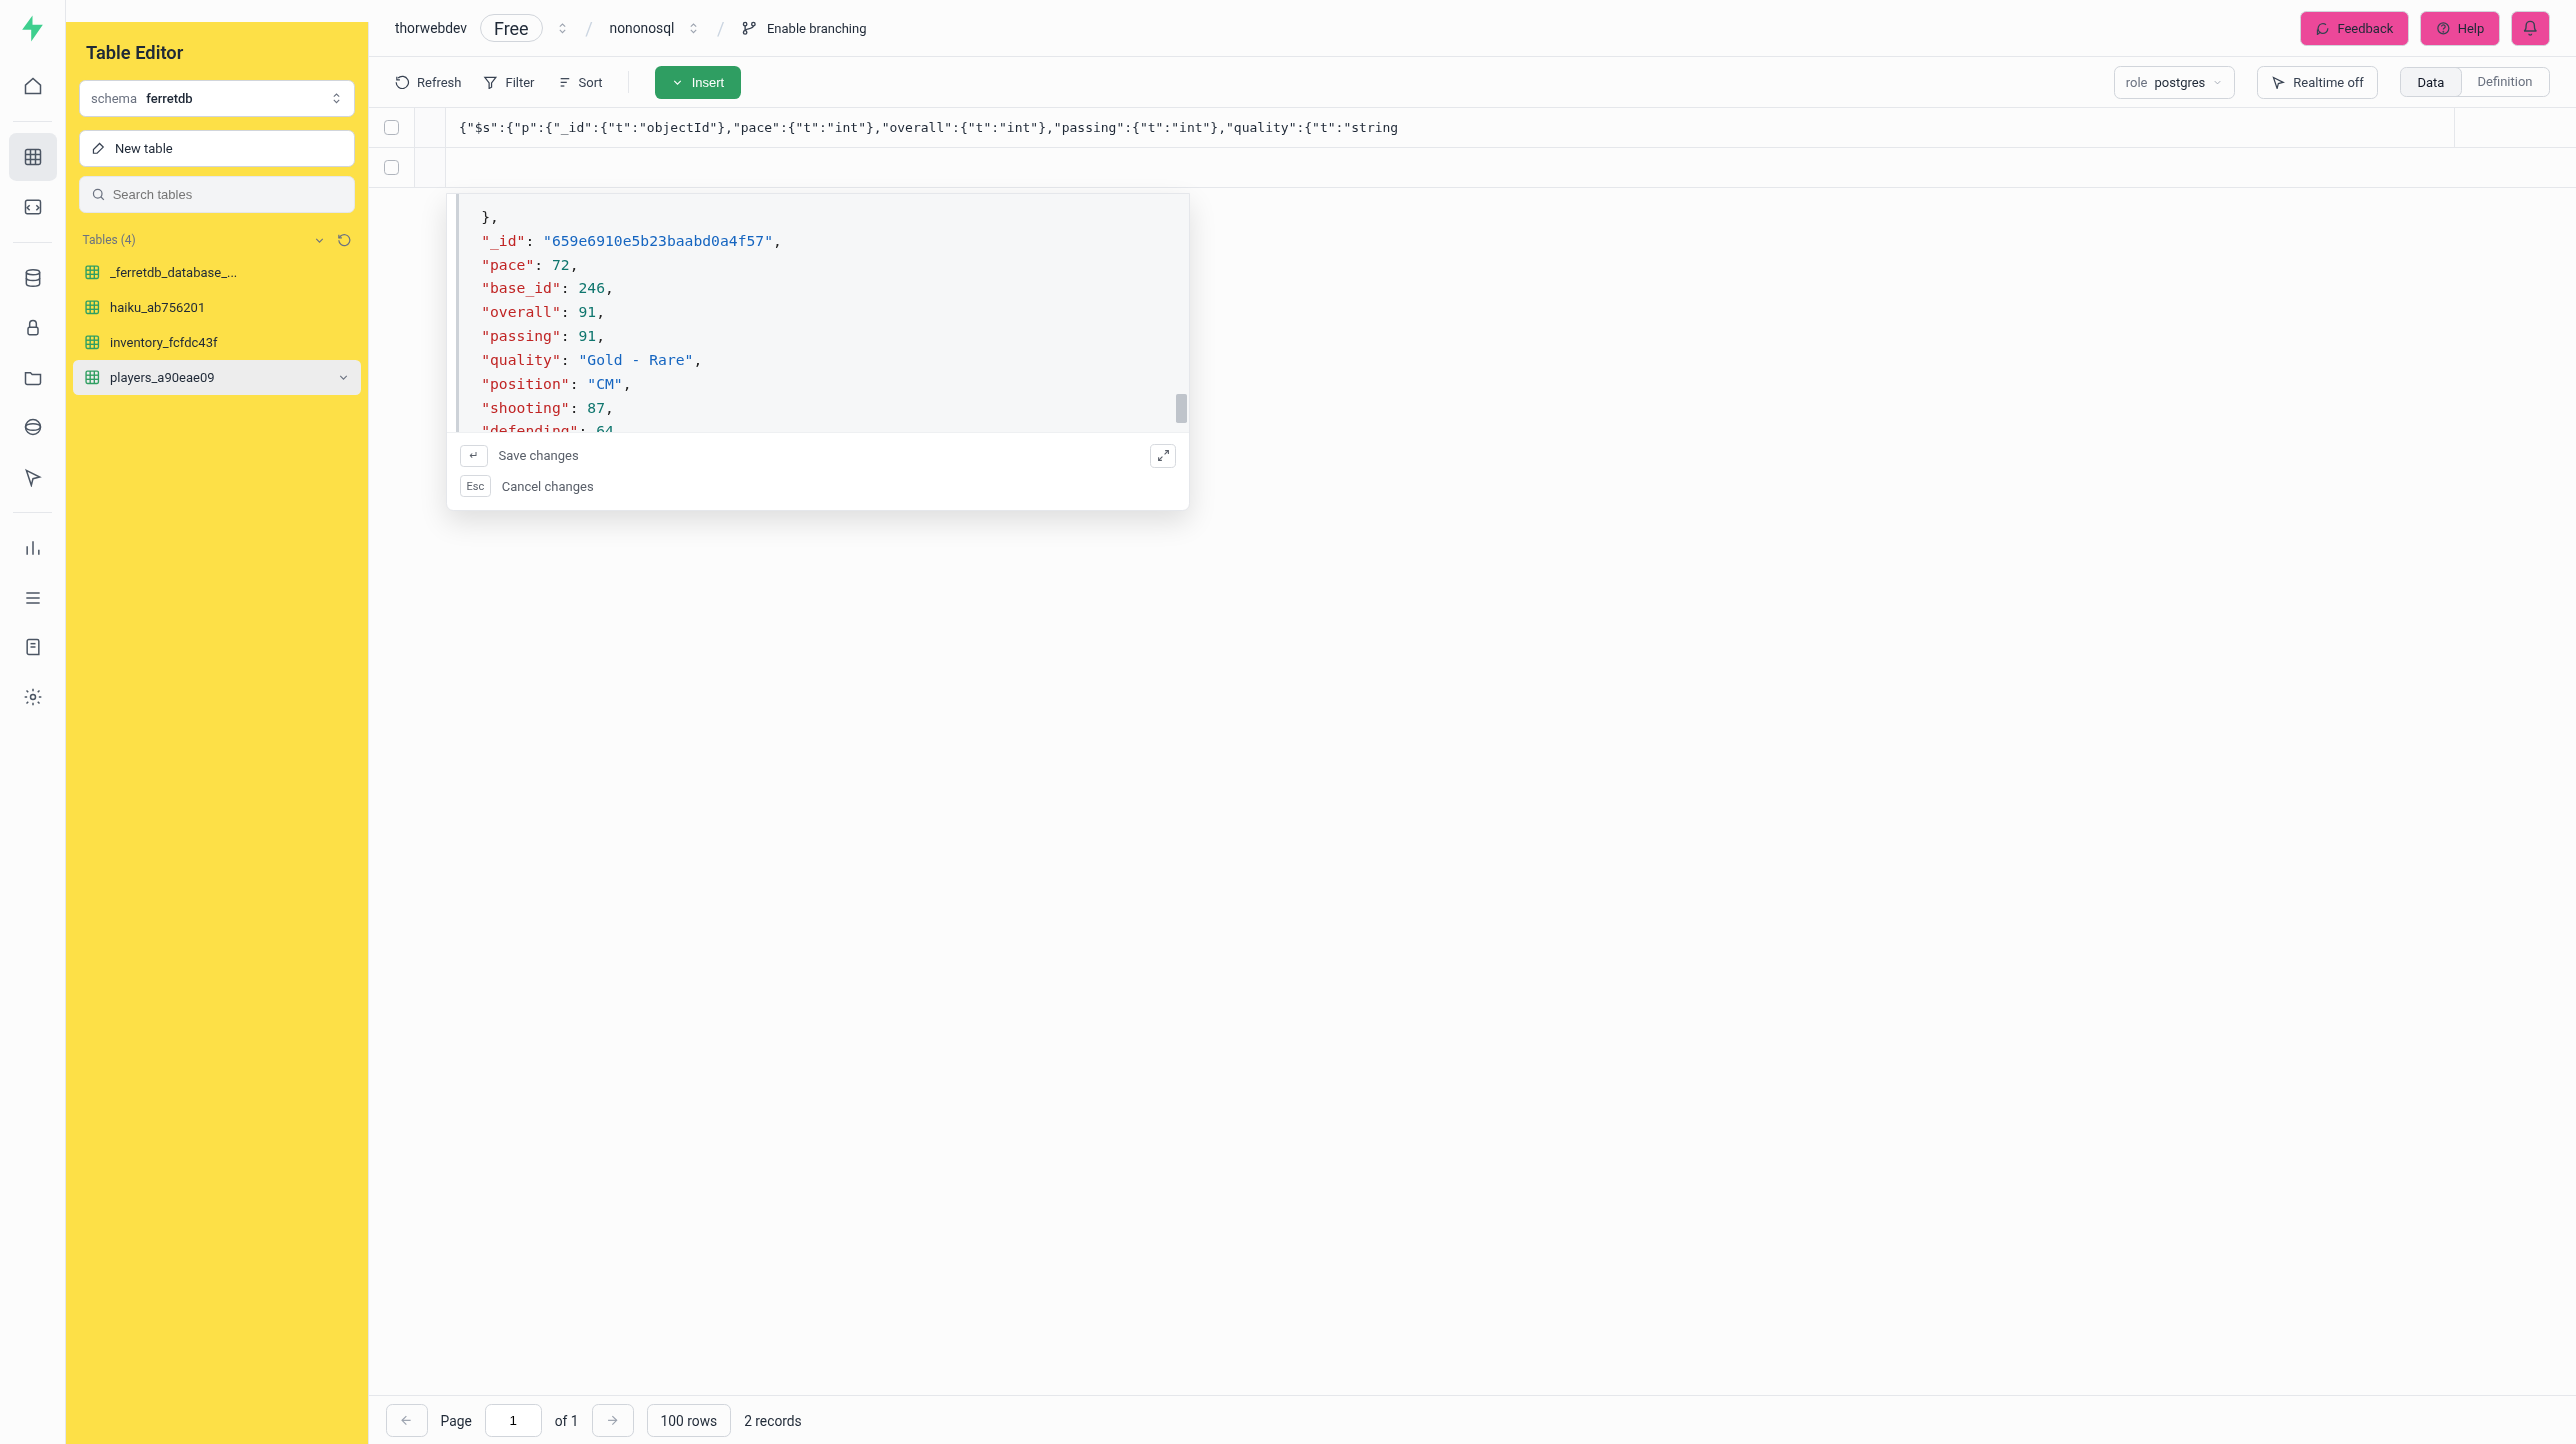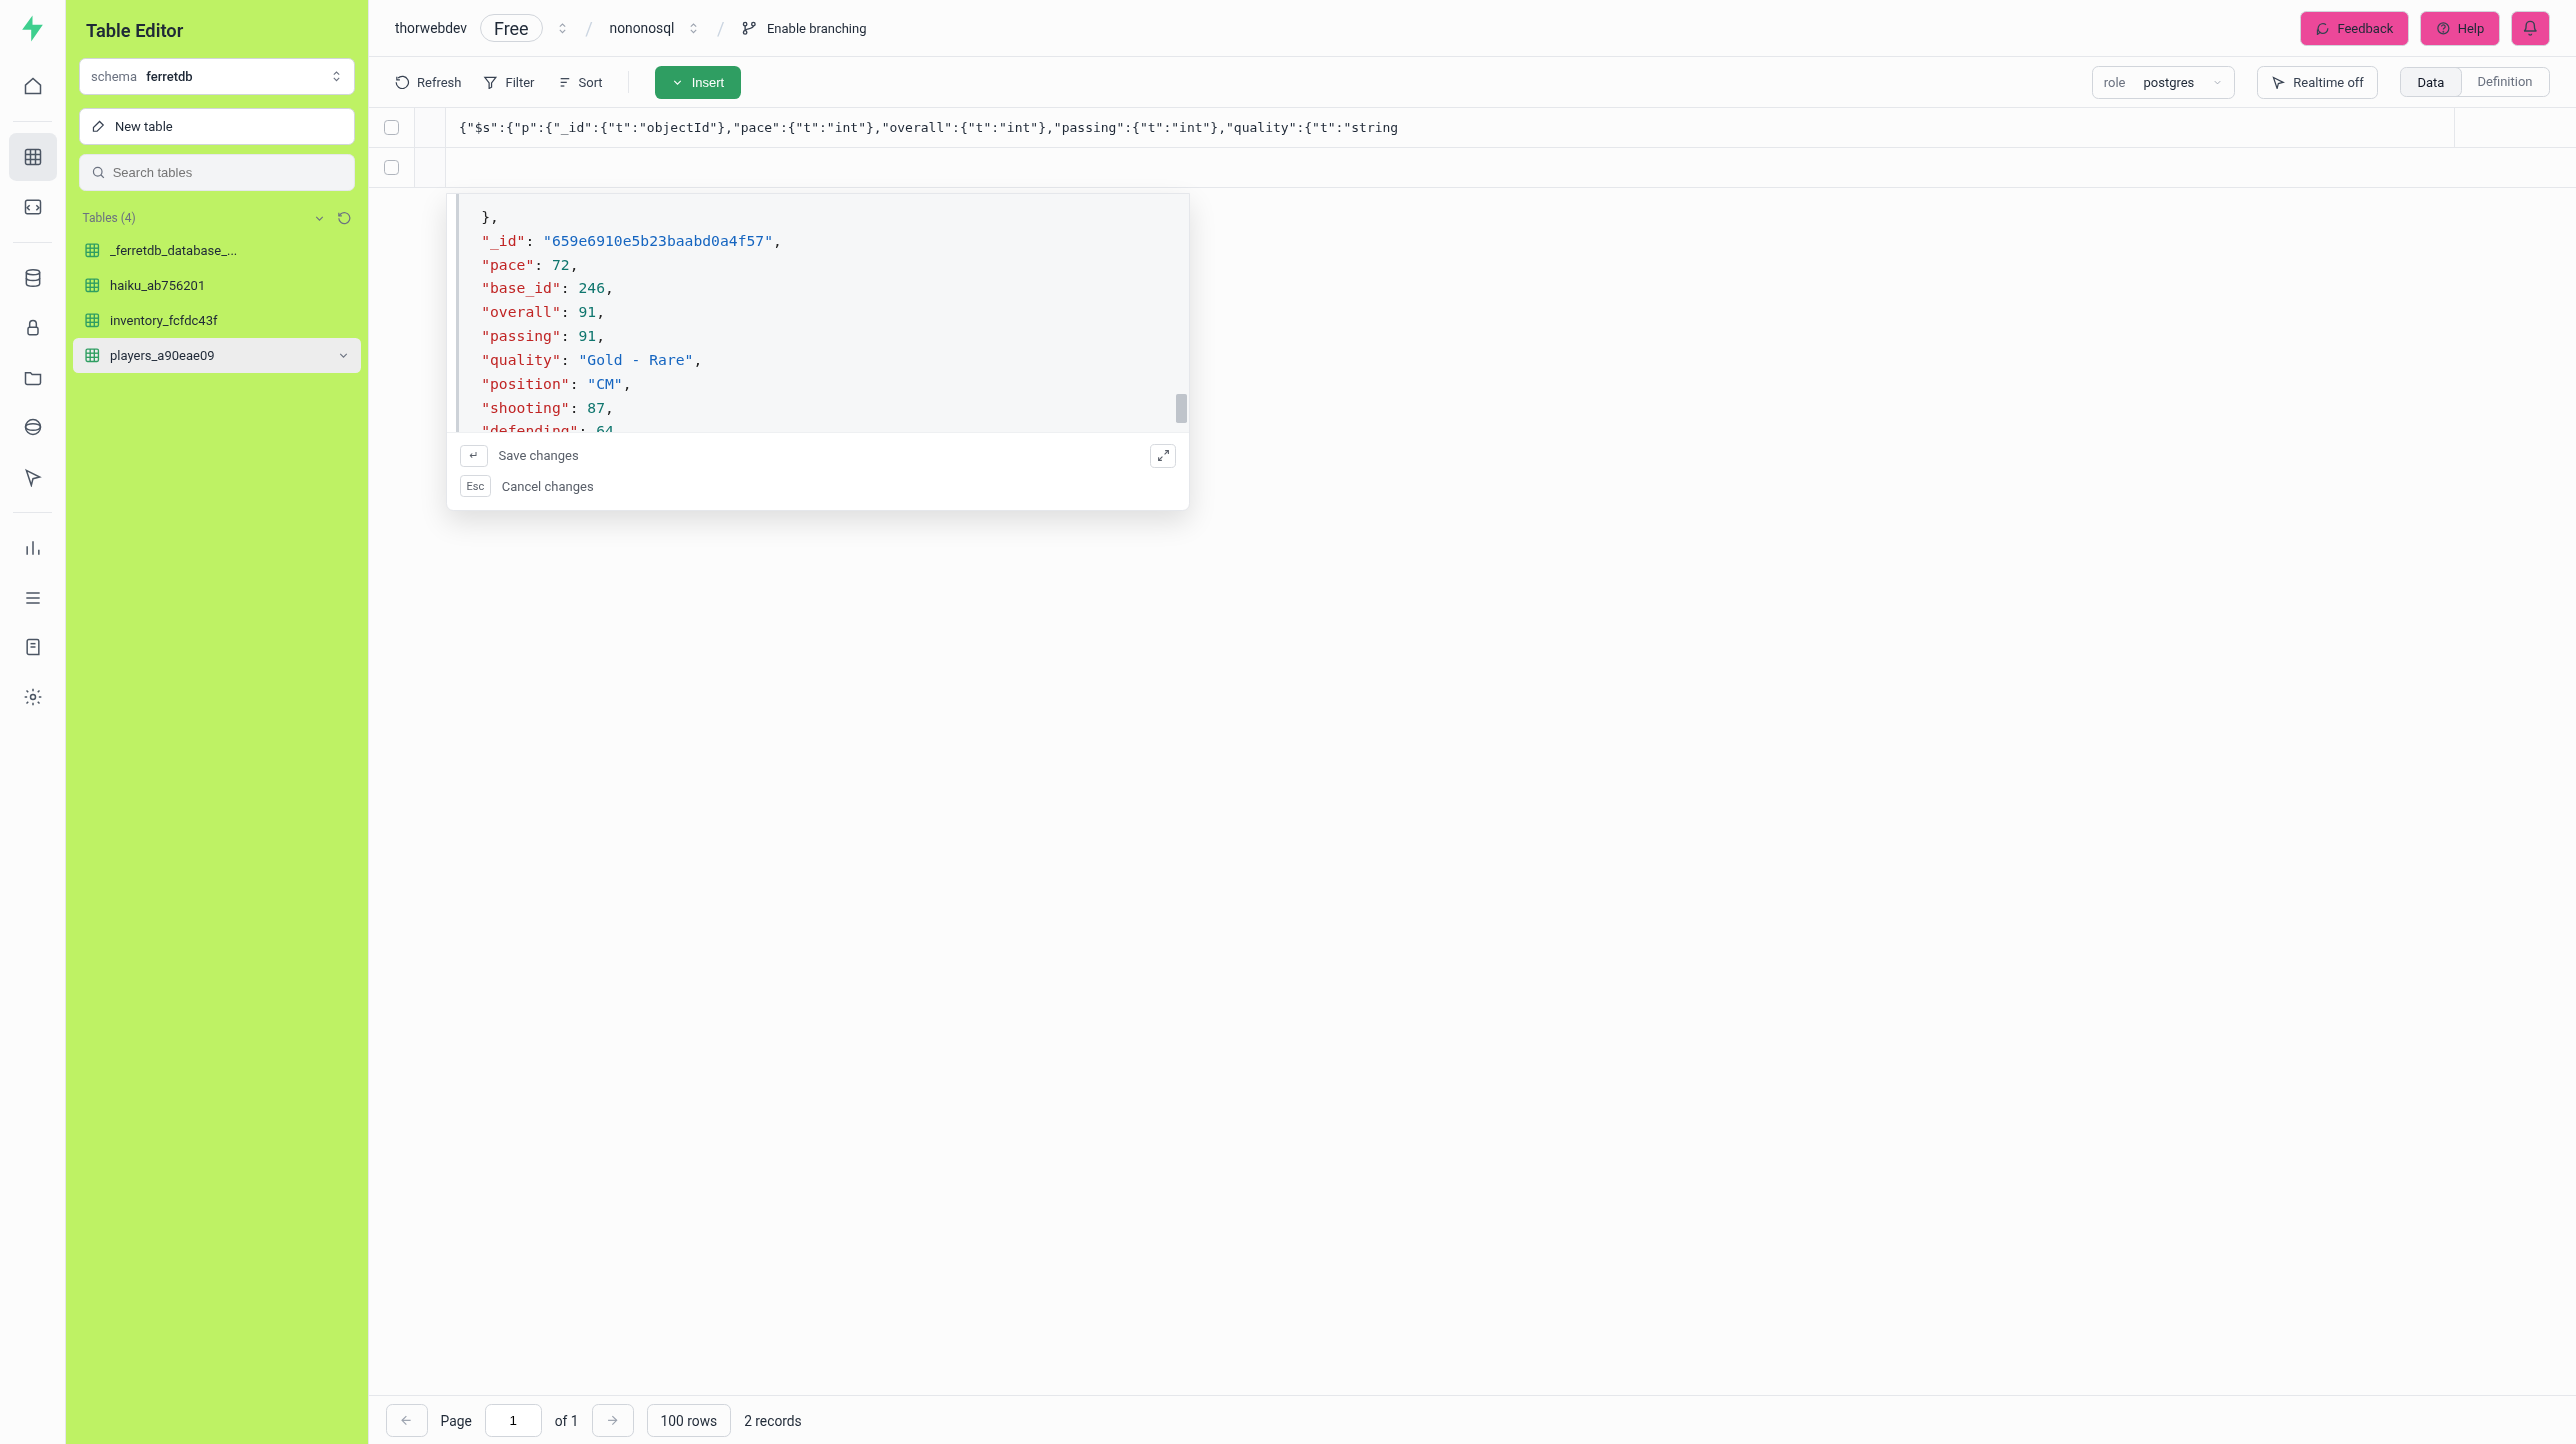--- a/index.html
+++ b/index.html
@@ -8,21 +8,21 @@
 
 
 .rail { width: 66px; background: #fcfcfc; border-right: 0.9px solid #e5e7eb; display: flex; flex-direction: column; align-items: center; padding-top: 13px; gap: 1.8px; }
 .rail .logo { width: 31px; height: 31px; margin-bottom: 16.5px; }
 .rail .icon-btn { width: 48px; height: 48px; border-radius: 7.3px; display: flex; align-items: center; justify-content: center; cursor: pointer; }
 .rail .icon-btn.active { background: #e8eaed; }
 .rail svg { stroke: #4b5563; fill: none; stroke-width: 1.8; }
 .rail .sep { height: 0.9px; width: 39px; background: #e5e7eb; margin: 9.2px 0; }
 
 
-.sidebar { width: 303px; border-right: 0.9px solid #e5e7eb; background: #bef264; display: flex; flex-direction: column; }
+.sidebar { width: 303px; border-right: 0.9px solid #e5e7eb; background: #fde047; display: flex; flex-direction: column; margin-top: 22px; }
 .sidebar h1 { font-size: 18.3px; font-weight: 600; padding: 20px 20px 16.5px; }
 .schema-select { margin: 0 13px 13px; border: 0.9px solid #d1d5db; border-radius: 6.4px; height: 37px; display: flex; align-items: center; padding: 0 11px; font-size: 13px; cursor: pointer; background: #fff; }
 .schema-select .lbl { color: #6b7280; margin-right: 9.2px; }
 .schema-select .val { font-weight: 500; }
 .schema-select .chev { margin-left: auto; }
 .new-table { margin: 0 13px 9.2px; border: 0.9px solid #d1d5db; border-radius: 6.4px; height: 37px; display: flex; align-items: center; padding: 0 11px; gap: 9.2px; cursor: pointer; background: #fff; }
 .search-box { margin: 0 13px 14.7px; border: 0.9px solid #e5e7eb; background: #f3f4f6; border-radius: 6.4px; height: 37px; display: flex; align-items: center; padding: 0 11px; gap: 7px; }
 .search-box input { border: none; outline: none; background: transparent; flex: 1; font-size: 13px; }
 .tables-hdr { display: flex; align-items: center; padding: 5.5px 16.5px 7.3px; color: #6b7280; font-size: 12px; }
 .tables-hdr .spacer { flex: 1; }
@@ -43,21 +43,21 @@
 .updown { width: 13px; color: #9ca3af; }
 .branch { display: flex; align-items: center; gap: 9.2px; }
 .topbar .right { margin-left: auto; display: flex; gap: 11px; align-items: center; }
 .btn { border: 0.9px solid #d1d5db; background: #ec4899; border-radius: 6.4px; height: 35px; padding: 0 14.7px; display: flex; align-items: center; gap: 7.3px; cursor: pointer; font-size: 13px; }
 .icon-only { width: 39px; padding: 0; justify-content: center; }
 
 .toolbar { height: 51px; border-bottom: 0.9px solid #e5e7eb; display: flex; align-items: center; padding: 0 26px; gap: 22px; }
 .tool { display: flex; align-items: center; gap: 7.3px; cursor: pointer; color: #374151; }
 .vline { width: 0.9px; height: 22px; background: #e5e7eb; margin: 0 3.7px; }
 .insert-btn { background: #2f9e62; color: #fff; border: none; border-radius: 6.4px; height: 33px; padding: 0 16.5px; display: flex; align-items: center; gap: 7.3px; cursor: pointer; font-size: 13px; }
-.role-sel { border: 0.9px solid #d1d5db; border-radius: 6.4px; height: 33px; padding: 0 11px; display: flex; align-items: center; gap: 18px; font-size: 13px; }
+.role-sel { border: 0.9px solid #d1d5db; border-radius: 6.4px; height: 33px; padding: 0 11px; display: flex; align-items: center; gap: 7px; font-size: 13px; }
 .role-sel .r1 { color: #6b7280; }
 .seg { display: flex; border: 0.9px solid #d1d5db; border-radius: 6.4px; overflow: hidden; }
 .seg .segbtn { padding: 6.4px 16.5px; cursor: pointer; color: #6b7280; }
 .seg .segbtn.active { background: #f3f4f6; color: #111827; border: 0.9px solid #d1d5db; margin: -0.9px; border-radius: 6.4px; }
 
 .grid-area { flex: 1; position: relative; overflow: hidden; }
 .col-hdr { height: 42px; border-bottom: 0.9px solid #e5e7eb; display: flex; align-items: center; background: #fafafb; }
 .cell-check { width: 46px; display: flex; justify-content: center; border-right: 0.9px solid #e5e7eb; height: 100%; align-items: center;}
 .cell-check .box { width: 14.7px; height: 14.7px; border: 1.4px solid #b0b5bd; border-radius: 3.7px; }
 .gap-col { width: 31px; border-right: 0.9px solid #e5e7eb; height: 100%; background: #fafafb; }

